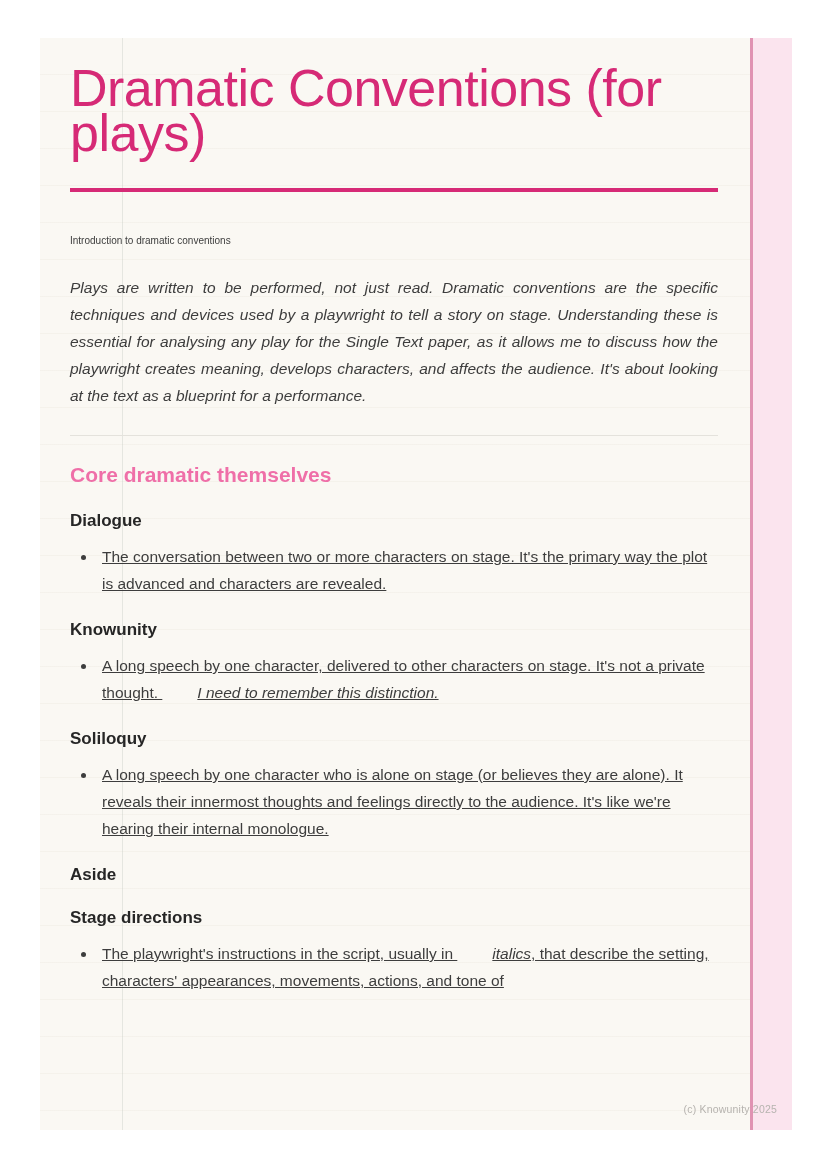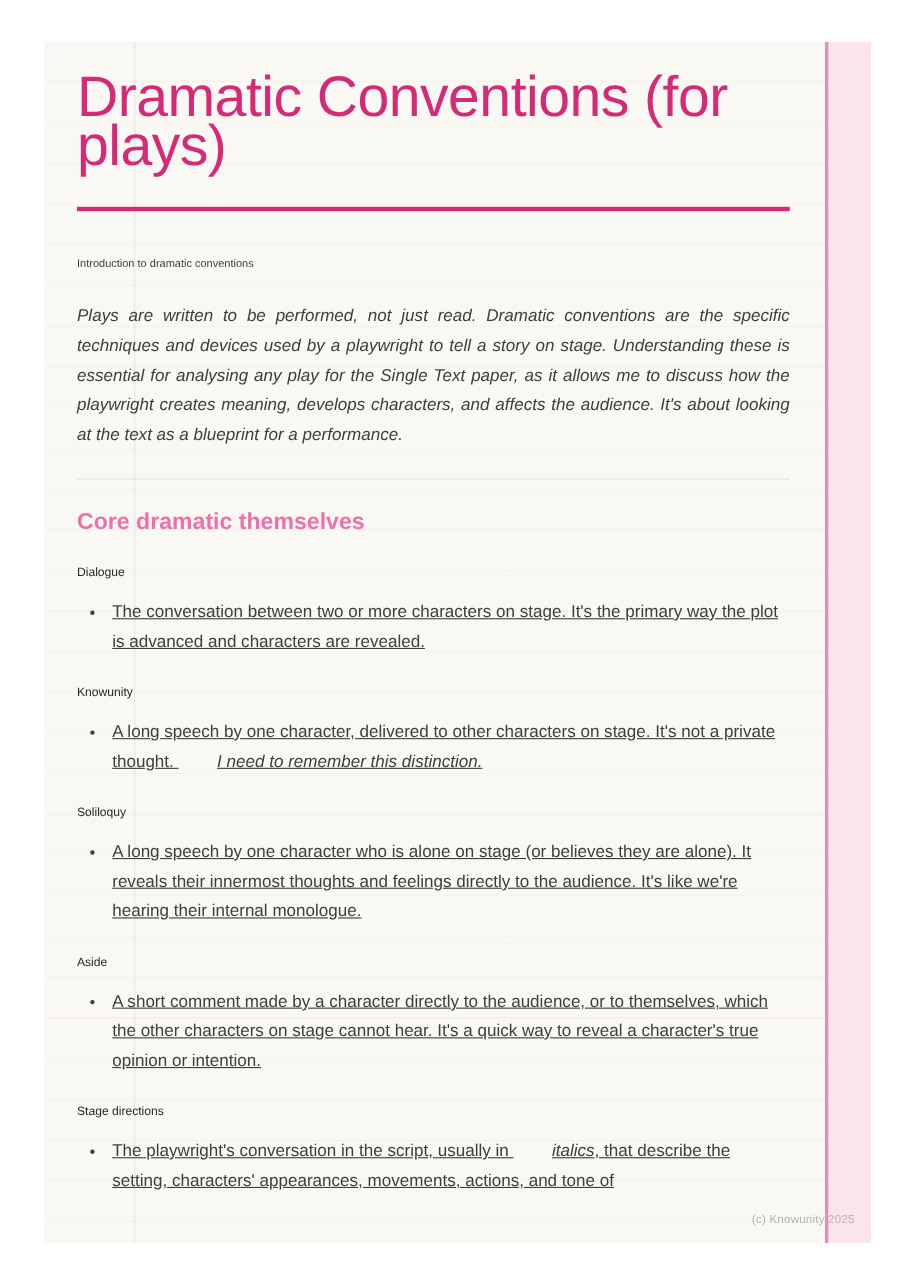--- a/index.html
+++ b/index.html
@@ -88,23 +88,23 @@
   }
   h2.section-heading {
     margin: 26px 0 0 0;
     font-size: 21px;
     line-height: 26px;
     font-weight: bold;
     color: #ef6fa8;
   }
   .term-block h3 {
     margin: 23px 0 0 0;
-    font-size: 11px;
+    font-size: 17px;
     line-height: 20px;
-    font-weight: normal;
+    font-weight: bold;
     color: #262626;
   }
   .term-block ul {
     margin: 12px 0 0 0;
     padding: 0 0 0 27px;
     list-style: disc outside;
   }
   .term-block li {
     font-size: 15.5px;
     line-height: 27px;
@@ -160,28 +160,25 @@
 
   <div class="term-block">
     <h3>Soliloquy</h3>
     <ul>
       <li><span>A long speech by one character who is alone on stage (or believes they are alone). It reveals their innermost thoughts and feelings directly to the audience. It's like we're hearing their internal monologue.</span></li>
     </ul>
   </div>
 
   <div class="term-block">
     <h3>Aside</h3>
-    <ul>
-      <li><span>A short comment made by a character directly to the audience, or to themselves, which the other characters on stage cannot hear. It's a quick way to reveal a character's true opinion or intention.</span></li>
-    </ul>
   </div>
 
   <div class="term-block">
     <h3>Stage directions</h3>
     <ul>
-      <li><span>The playwright's conversation in the script, usually in </span><span class="italic">italics</span><span>, that describe the setting, characters' appearances, movements, actions, and tone of</span></li>
+      <li><span>The playwright's instructions in the script, usually in </span><span class="italic">italics</span><span>, that describe the setting, characters' appearances, movements, actions, and tone of</span></li>
     </ul>
   </div>
 </div>
   </div>
 </div>
 
 <div class="watermark">(c) Knowunity 2025</div>
 
 </body></html>

